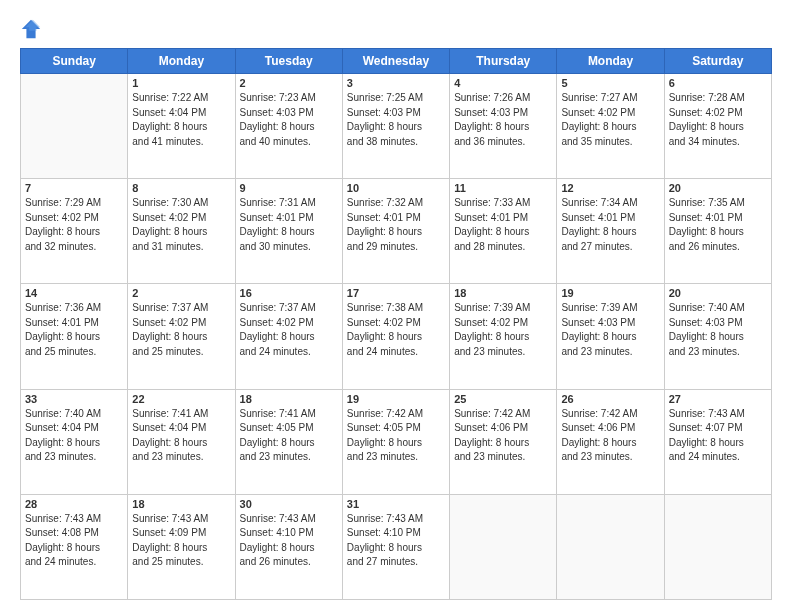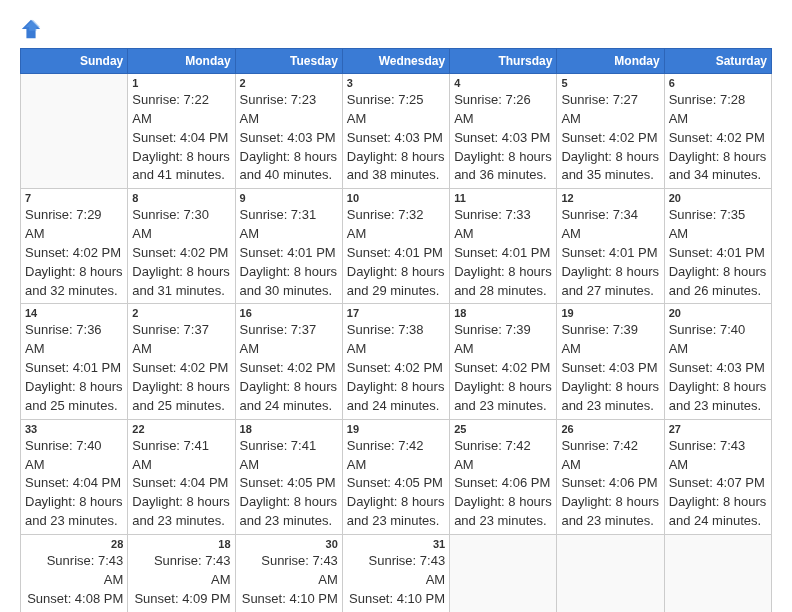--- a/index.html
+++ b/index.html
@@ -61,48 +61,47 @@
       border-collapse: collapse;
       width: 100%;
       table-layout: fixed;
     }
     .calendar th {
       background: #3a7bd5;
       color: #fff;
       font-size: 12px;
       font-weight: bold;
       padding: 5px 4px;
-      text-align: right;
+      text-align: center;
       border: 1px solid #2d65b8;
     }
     .calendar td {
       vertical-align: top;
       border: 1px solid #ccc;
       padding: 3px 4px;
       font-size: 9.5px;
       color: #333;
       height: 78px;
     }
     .day-number {
       font-weight: bold;
       font-size: 11px;
       display: block;
       margin-bottom: 2px;
     }
     .day-info {
-      font-size: 13px;
+      font-size: 10px;
       line-height: 1.45;
       color: #333;
     }
     .empty-cell {
       background: #f9f9f9;
     }
     .last-row td {
       height: 72px;
-      text-align: right;
     }
   </style>
 </head>
 <body>
 
 <div class="page">
   <div class="header">
     <div class="logo">
       <svg class="logo-icon" viewBox="0 0 24 24">
         <polygon points="12,2 22,12 17,12 17,22 7,22 7,12 2,12" fill="#3a7bd5"></polygon>

